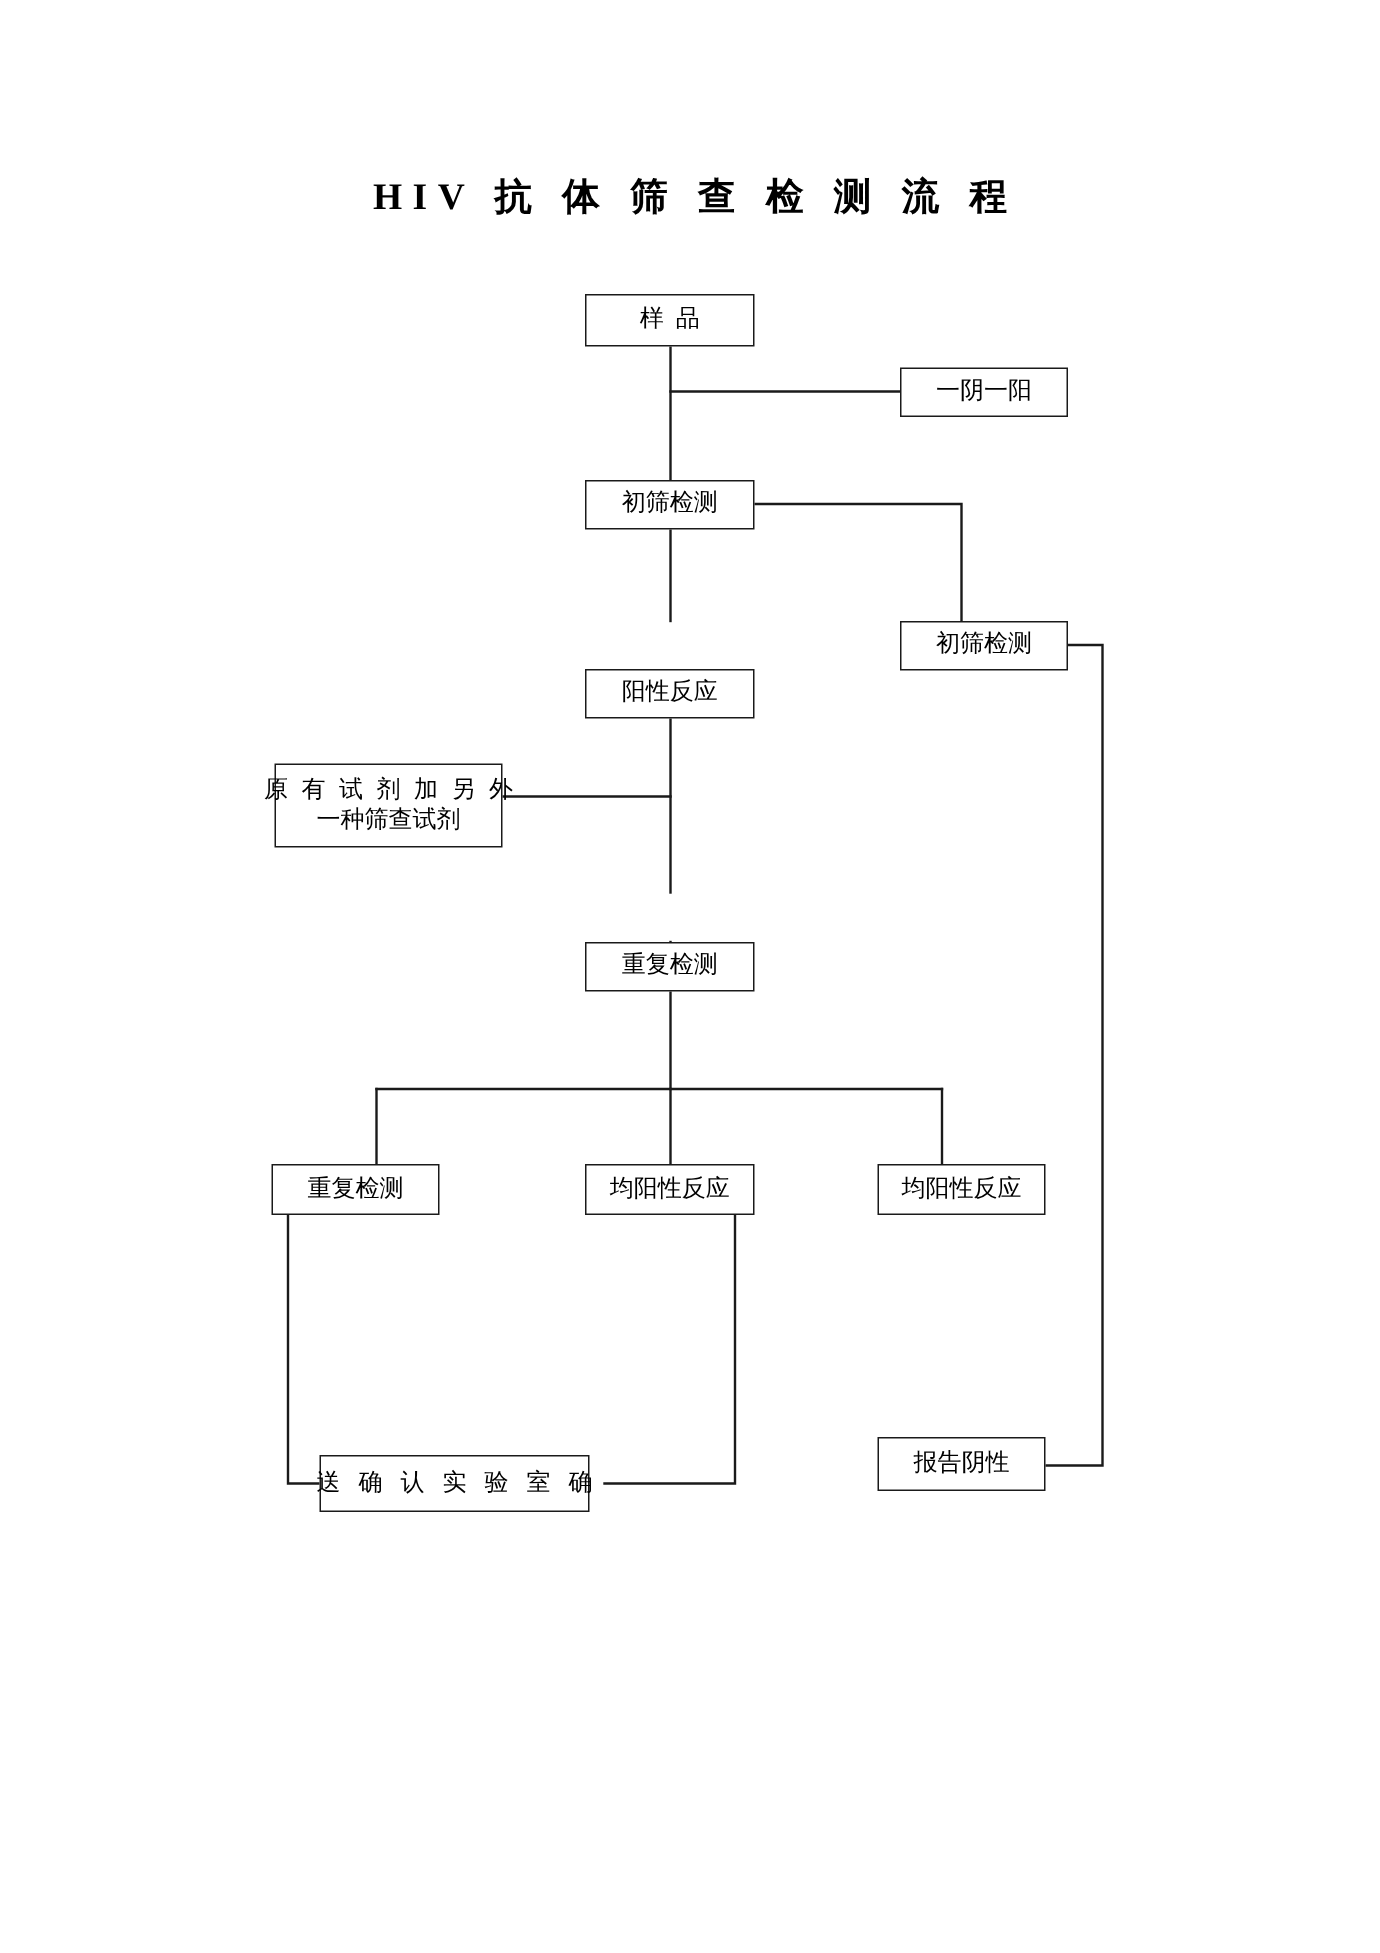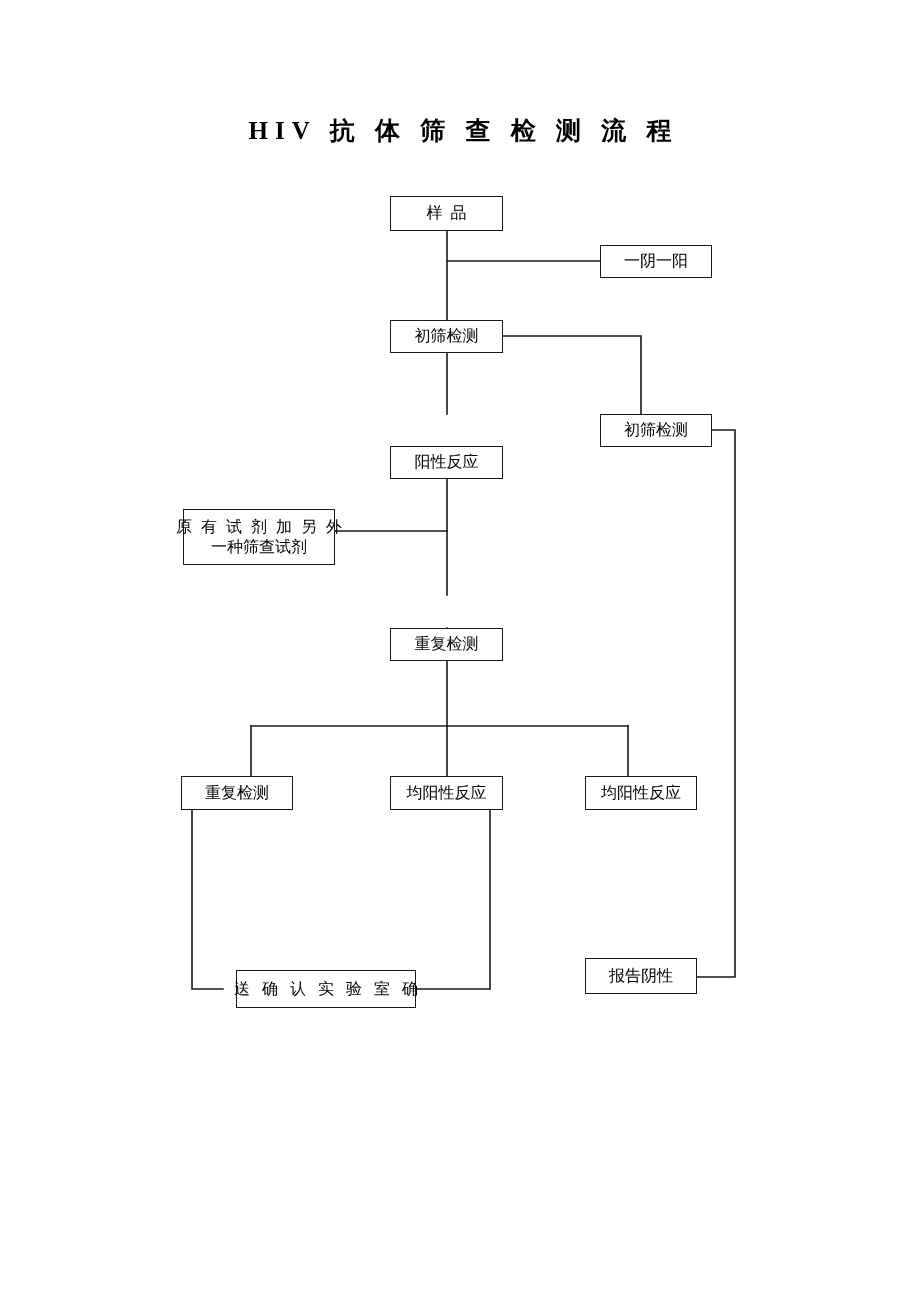--- a/index.html
+++ b/index.html
@@ -124,21 +124,21 @@
   </div>
 
   <div class="node-box" id="node-one_each" style="left: 390px; top: 776px; width: 113px; height: 34px;">
     <span class="blk ls-none">均阳性反应</span>
   </div>
 
   <div class="node-box" id="node-both_negative" style="left: 585px; top: 776px; width: 112px; height: 34px;">
     <span class="blk ls-none">均阳性反应</span>
   </div>
 
-  <div class="node-box" id="node-send_confirm" style="left: 236px; top: 970px; width: 180px; height: 38px;">
+  <div class="node-box" id="node-send_confirm" style="left: 213px; top: 970px; width: 180px; height: 38px;">
     <span class="blk ls-wide">送 确 认 实 验 室 确</span>
   </div>
 
   <div class="node-box" id="node-report_neg" style="left: 585px; top: 958px; width: 112px; height: 36px;">
     <span class="blk ls-none">报告阴性</span>
   </div>
 
 </div>
 
 </body></html>

